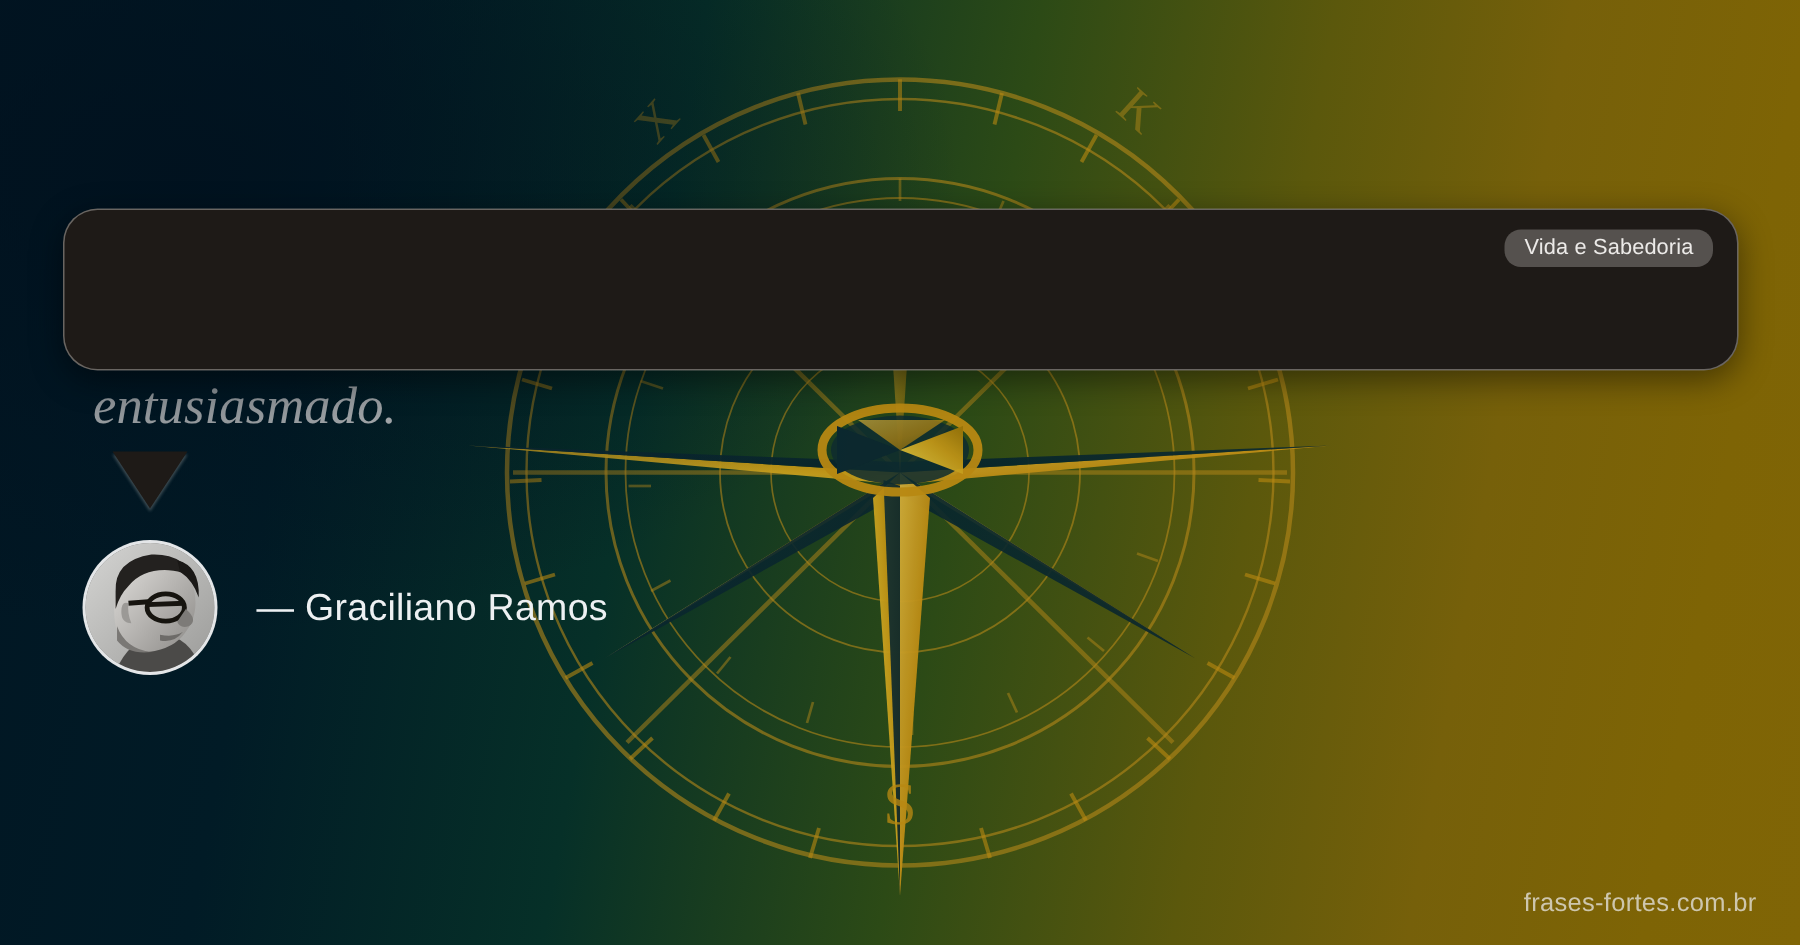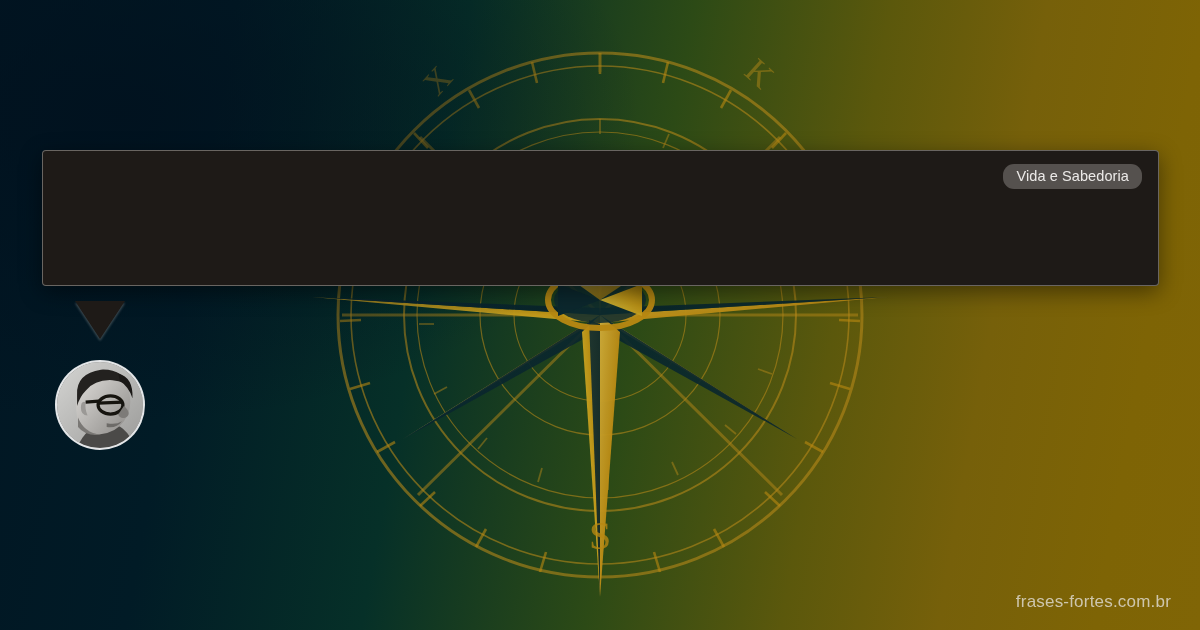--- a/index.html
+++ b/index.html
@@ -40,25 +40,25 @@
     left:300px; top:12px;
     width:600px; height:600px;
     opacity:.95;
     pointer-events:none;
   }
   #compass-wrap svg{ display:block; width:100%; height:100%; }
 
   
   #quote-card{
     position:absolute;
-    left:42px; top:150px;
-    width:1117px; height:136px;
+    left:42px; top:139px;
+    width:1117px; height:108px;
     background:#1e1a17;
     border:1px solid rgba(210,205,200,.42);
-    border-radius:4px;
+    border-radius:23px;
     box-shadow:0 6px 22px rgba(0,0,0,.45);
     z-index:5;
   }
   #card-tail{
     position:absolute;
     left:75px; top:301px;
     width:0; height:0;
     border-left:25px solid transparent;
     border-right:25px solid transparent;
     border-top:38px solid #1e1a17;
@@ -315,17 +315,18 @@
             <path d="M43 43 L69 42"></path>
           </g>
 
           <path d="M70 46 Q79 54 72 58 Q66 60 64 55 Z" fill="#7d7b78"></path>
 
           <path d="M52 64 Q62 66 68 62 Q62 70 52 68 Z" fill="#6d6b68"></path>
           <path d="M22 58 Q28 74 46 76 Q30 78 22 68 Z" fill="#7a7875"></path>
         </g>
       </svg>
     </div>
+    <div id="author-name">— Graciliano Ramos</div>
   </div>
 
   <div id="site-watermark">frases-fortes.com.br</div>
 
 </div>
 
 </body></html>

